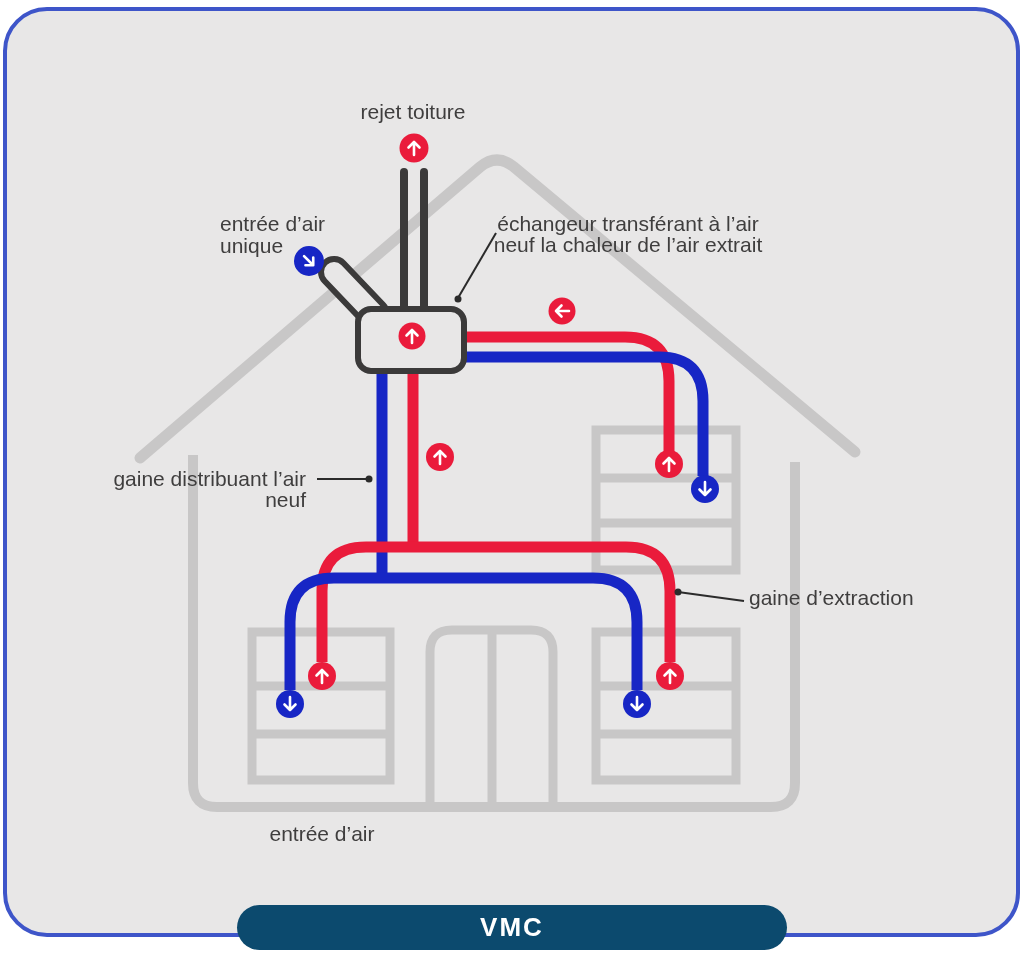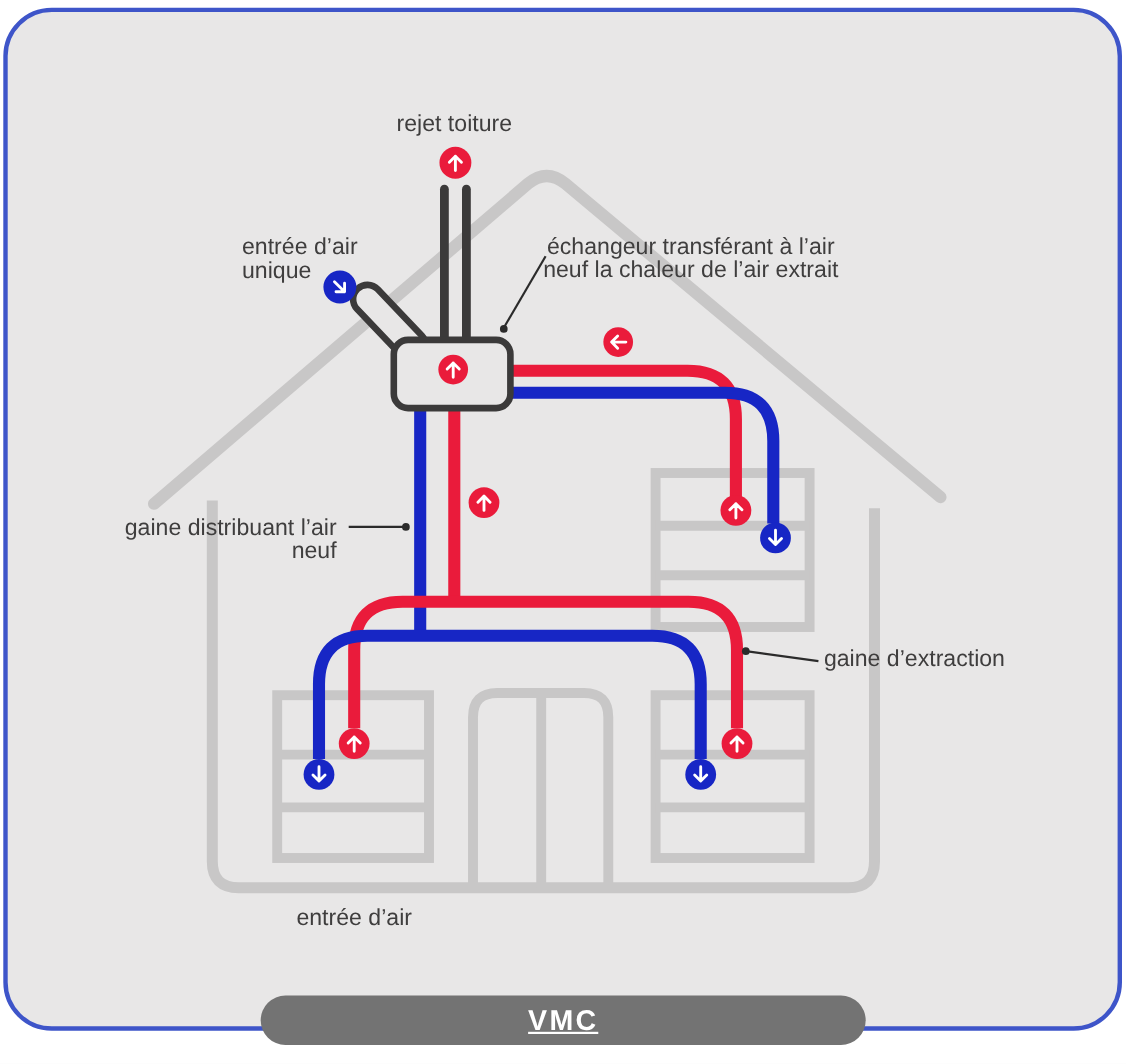--- a/index.html
+++ b/index.html
@@ -17,24 +17,24 @@
   .pipe-red{stroke:#ea1b3b;fill:none;stroke-width:11;}
   .pipe-blue{stroke:#1726c5;fill:none;stroke-width:11;}
   .badge-red{fill:#ea1b3b;}
   .badge-blue{fill:#1726c5;}
   .badge-arrow{stroke:#ffffff;stroke-width:2.6;fill:none;
                stroke-linecap:round;stroke-linejoin:round;}
   .pointer{stroke:#2b2b2b;stroke-width:2;fill:none;}
   .pointer-dot{fill:#2b2b2b;}
   .vmc-button{
     position:absolute;left:237px;top:905px;width:550px;height:45px;
-    background:#737373;border-radius:32px;z-index:3;border:none;
+    background:#0c4a6e;border-radius:32px;z-index:3;border:none;
     display:flex;align-items:center;justify-content:center;
     color:#ffffff;font-weight:bold;font-size:26px;letter-spacing:2px;
-    font-family:"Liberation Sans", sans-serif;cursor:pointer;text-decoration:underline;
+    font-family:"Liberation Sans", sans-serif;cursor:pointer;
   }
 </style>
 </head>
 <body>
 
 <div class="canvas"></div>
 
 <svg class="diagram" width="1024" height="967" viewBox="0 0 1024 967">
 
   <g>

